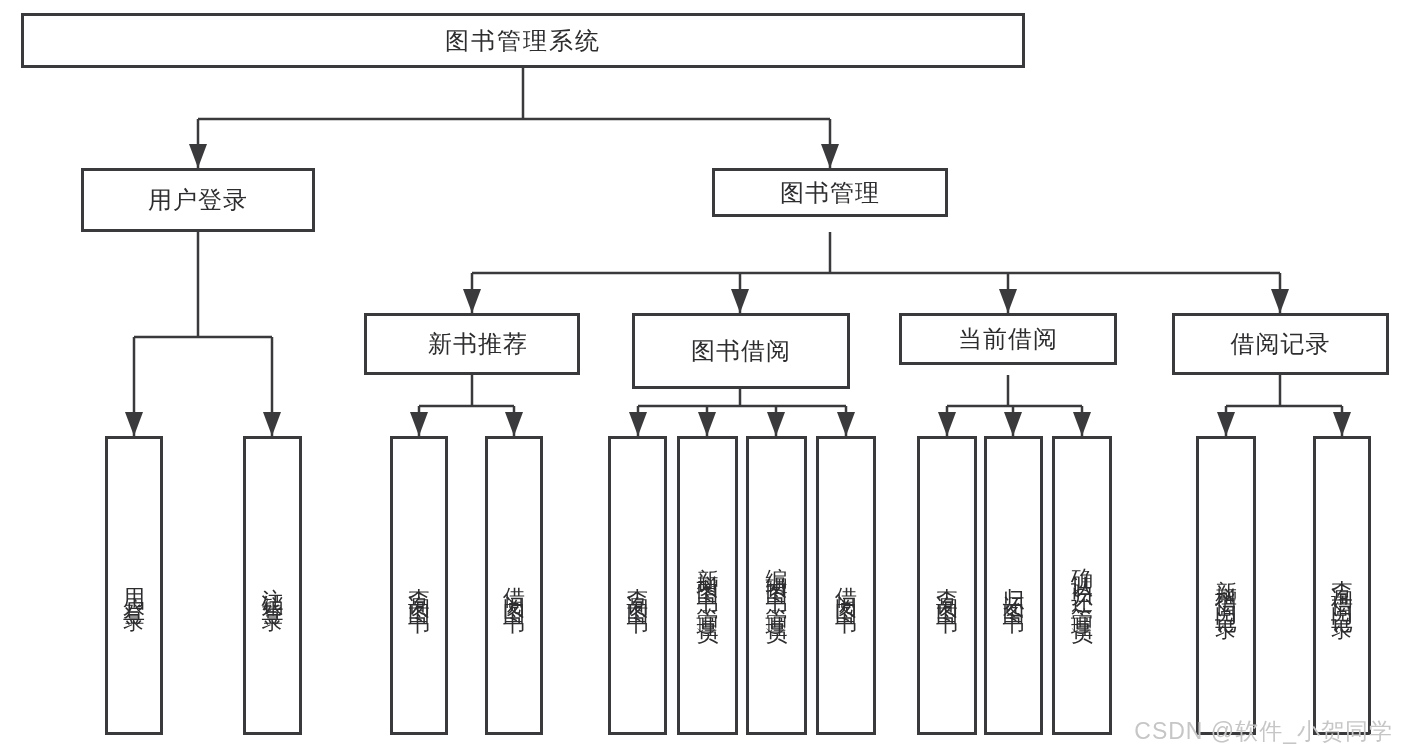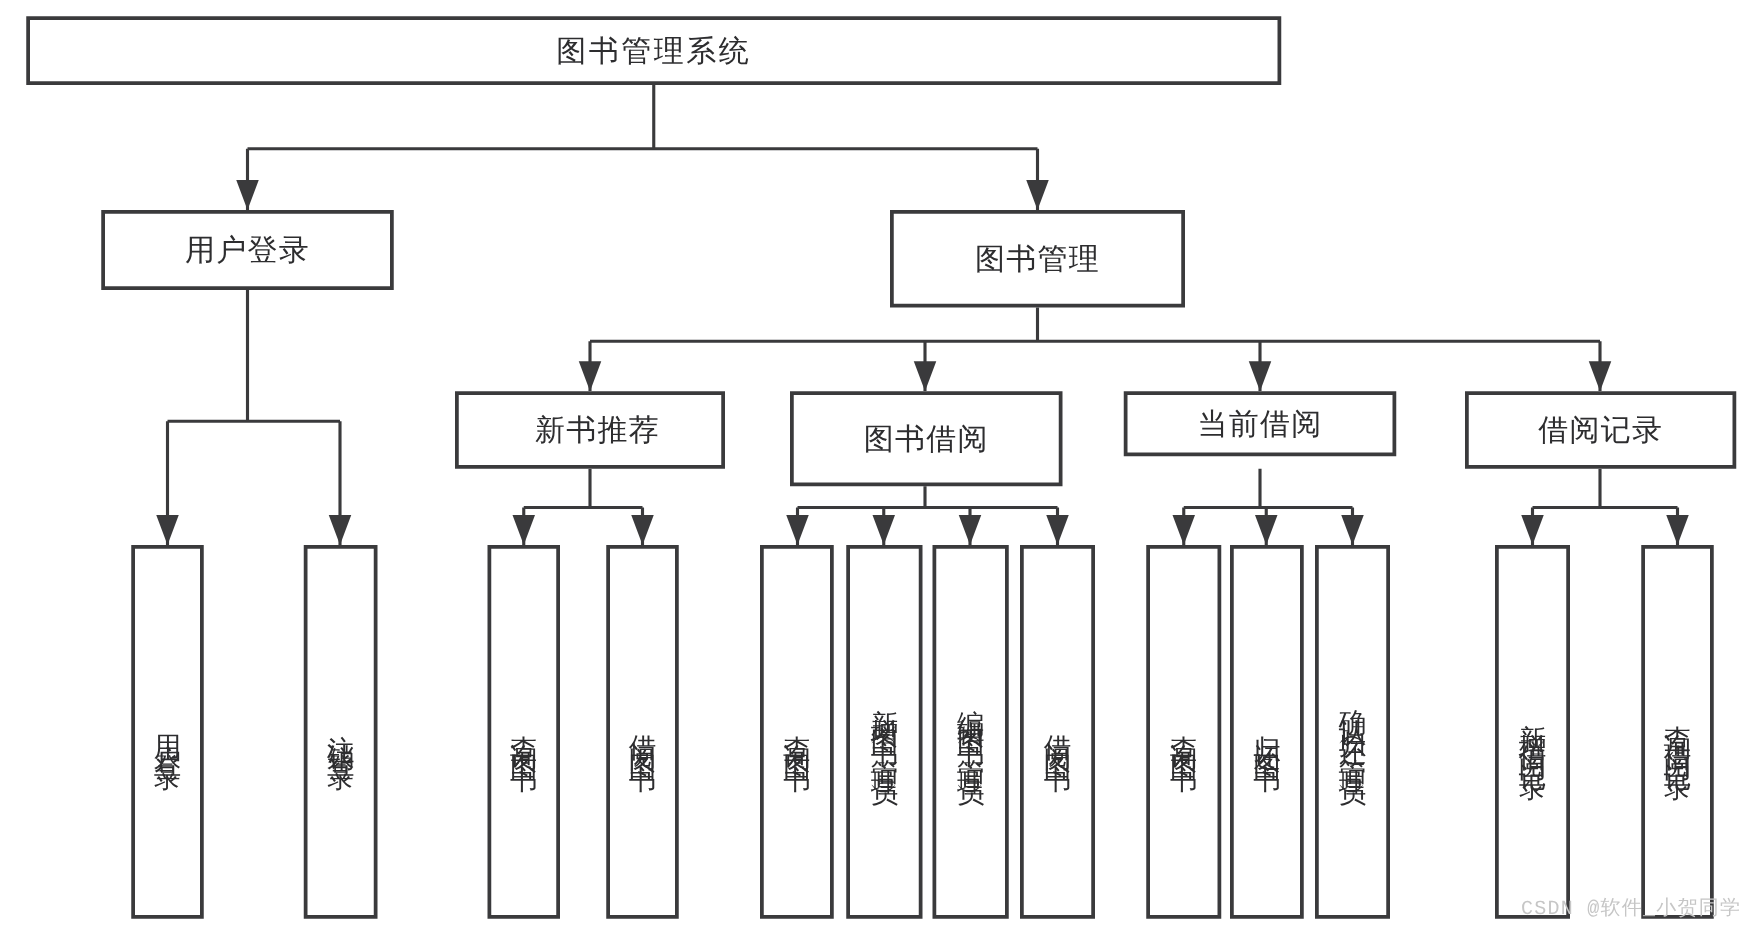--- a/index.html
+++ b/index.html
@@ -36,26 +36,25 @@
     writing-mode: vertical-rl;
     text-orientation: mixed;
     letter-spacing: 8px;
     top: 436px;
     height: 299px;
   }
   .watermark {
     position: absolute;
     top: 716px;
     right: 12px;
-    font-size: 16px;
+    font-size: 23px;
     color: #c6c6c6;
     letter-spacing: 1px;
     z-index: 3;
     white-space: nowrap;
-    font-family: Liberation Mono, monospace;
   }
 </style>
 </head>
 <body>
 
 <div class="stage">
 
   <svg class="connectors" width="1405" height="747" viewBox="0 0 1405 747" xmlns="http://www.w3.org/2000/svg">
     <defs>
       <marker id="arrowhead" markerUnits="userSpaceOnUse" markerWidth="26" markerHeight="20" viewBox="0 0 26 20" refX="25" refY="10" orient="auto">
@@ -102,21 +101,21 @@
       <path d="M1280,375 V406"></path>
       <path d="M1226,406 H1342"></path>
       <path d="M1226,406 V436" marker-end="url(#arrowhead)"></path>
       <path d="M1342,406 V436" marker-end="url(#arrowhead)"></path>
     </g>
   </svg>
 
   <div class="box root-box" style="left:21px; top:13px; width:1004px; height:55px;">图书管理系统</div>
 
   <div class="box hbox" style="left:81px; top:168px; width:234px; height:64px;">用户登录</div>
-  <div class="box hbox" style="left:712px; top:168px; width:236px; height:78px;">图书管理</div>
+  <div class="box hbox" style="left:712px; top:168px; width:236px; height:49px;">图书管理</div>
 
   <div class="box hbox" style="left:364px; top:313px; width:216px; height:62px;padding-left:12px;">新书推荐</div>
   <div class="box hbox" style="left:632px; top:313px; width:218px; height:76px;">图书借阅</div>
   <div class="box hbox" style="left:899px; top:313px; width:218px; height:52px;">当前借阅</div>
   <div class="box hbox" style="left:1172px; top:313px; width:217px; height:62px;">借阅记录</div>
 
   <div class="box leaf" style="left:105px; width:58px;">用户登录</div>
   <div class="box leaf" style="left:243px; width:59px;">注销登录</div>
 
   <div class="box leaf" style="left:390px; width:58px;">查询图书</div>

